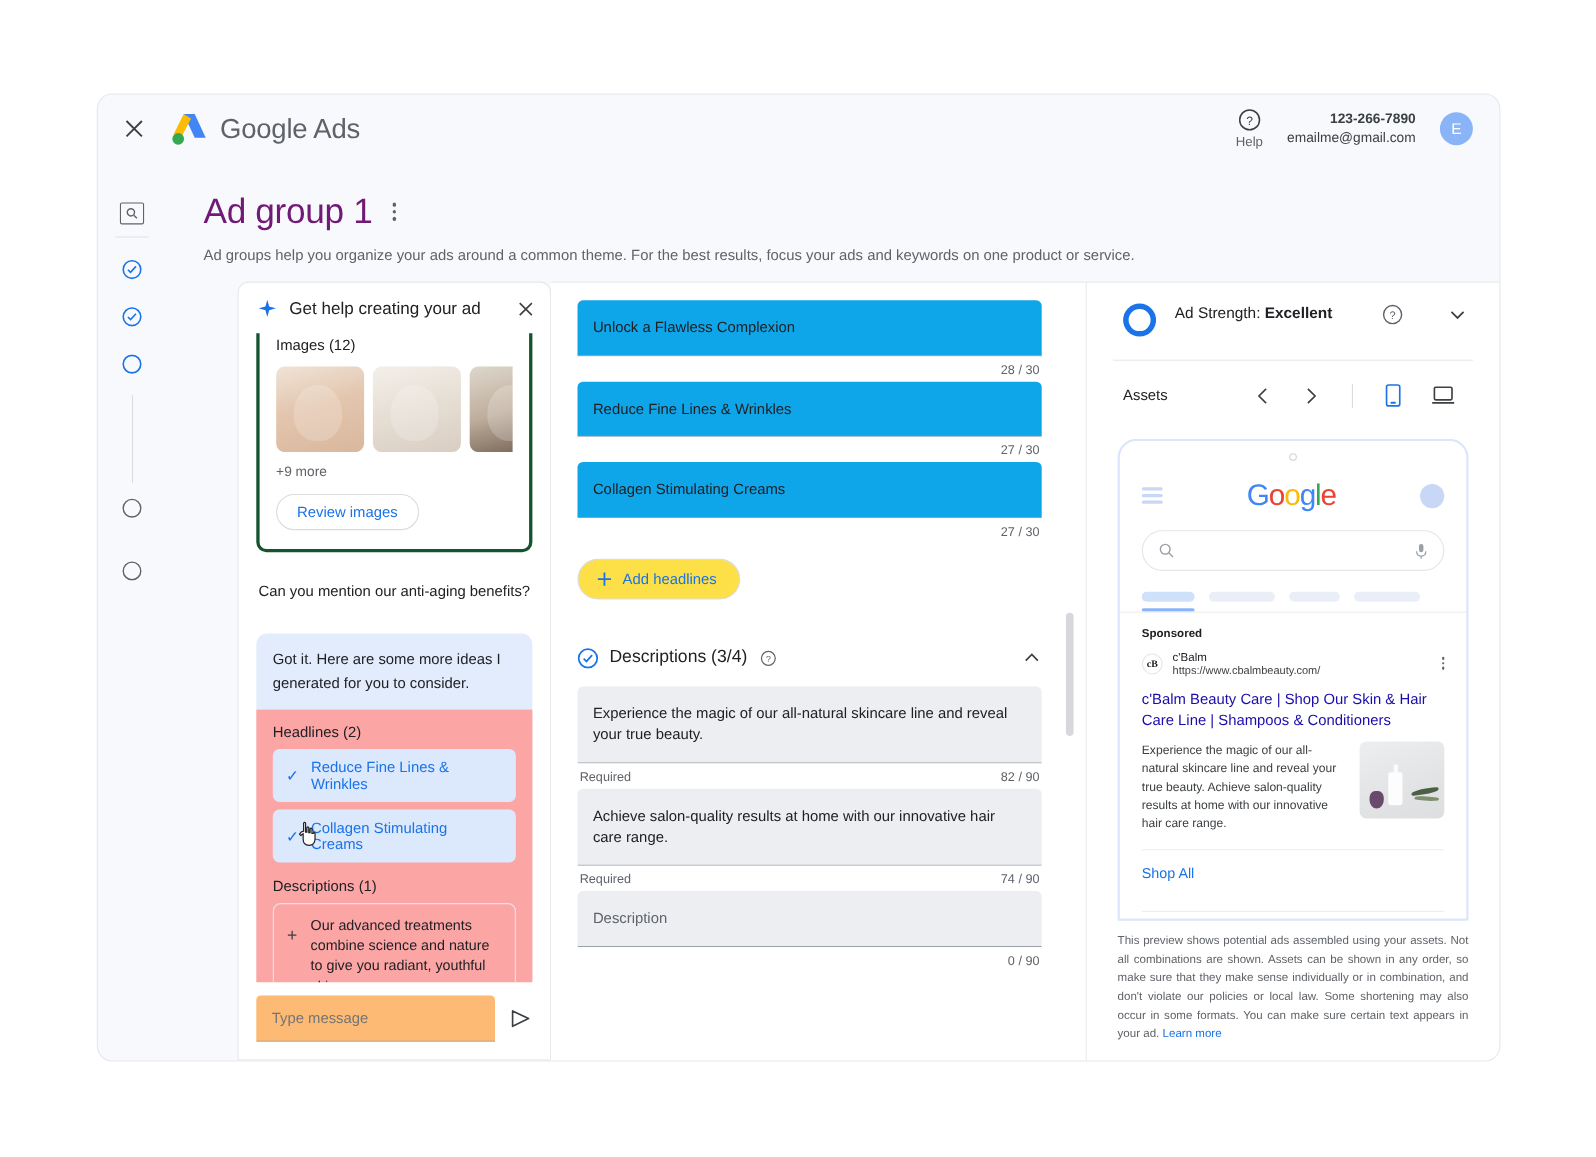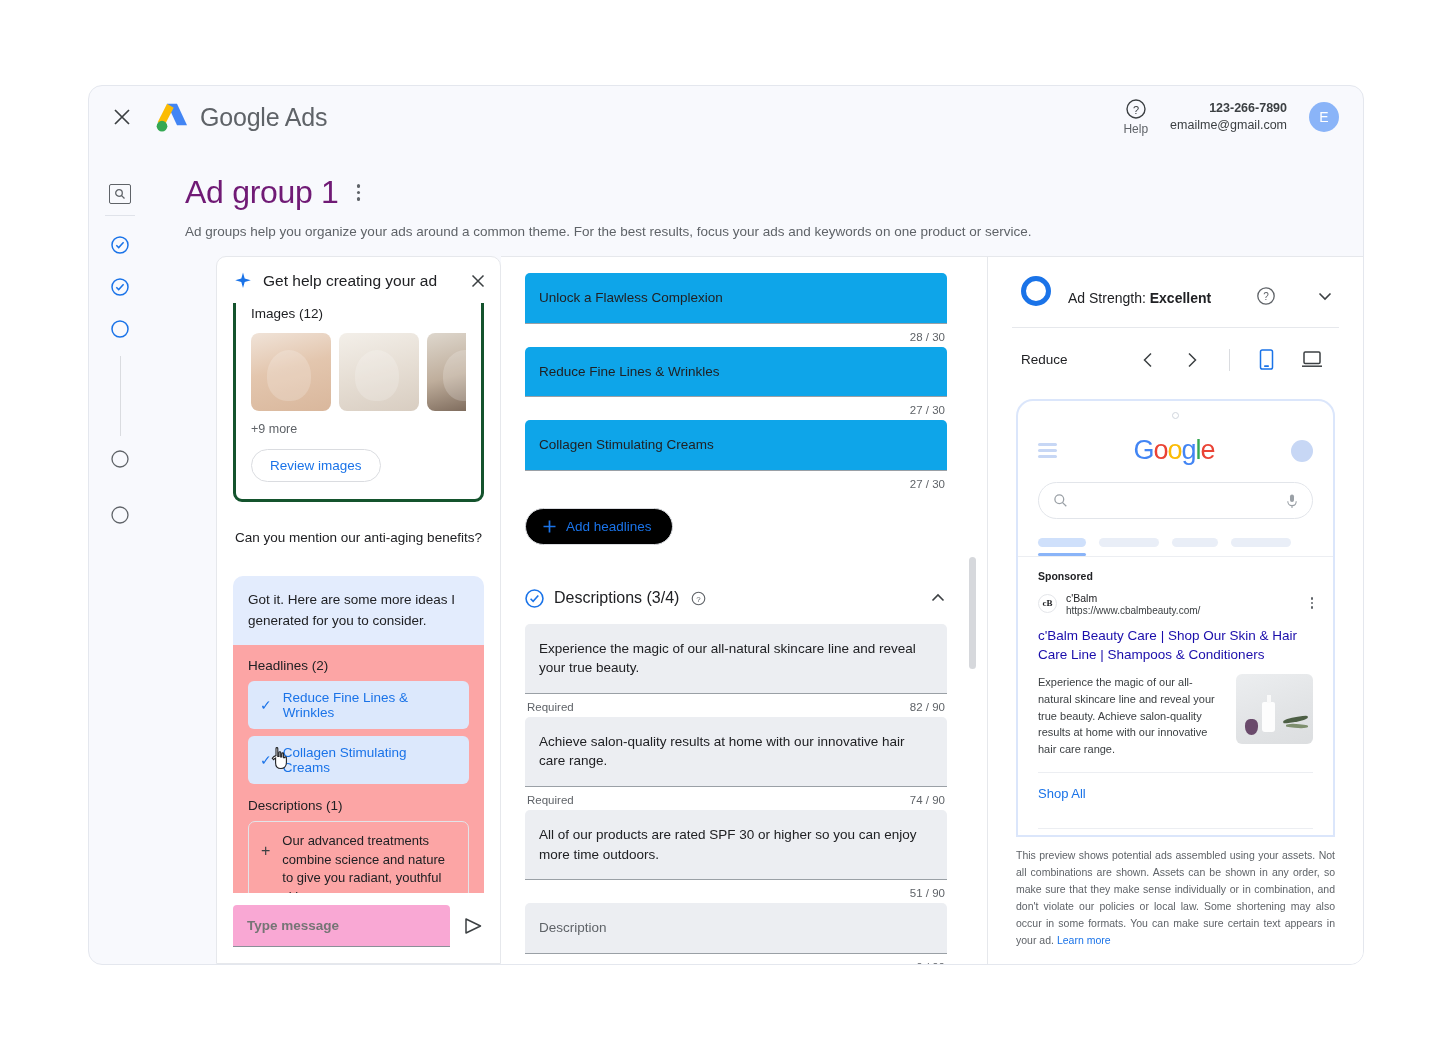--- a/index.html
+++ b/index.html
@@ -167,28 +167,27 @@
     font-size: 13px; color: #202124; line-height: 1.45;
     cursor: pointer;
   }
   .plus-ico { color:#3c4043; font-size:16px; line-height:1.2; flex:0 0 auto; margin-top:9px;}
   .chat-foot {
     padding: 12px 14px 16px 16px;
     display: flex; align-items: center; gap: 10px;
     background:#fff;
   }
   .msg-input {
-    flex: 1; background: #f9a8d4;
+    flex: 1; background: #fdba74;
     border: none; border-bottom: 1px solid #8a8f98;
     border-radius: 4px 4px 0 0;
     padding: 13px 14px;
     font-size: 13.5px; color: #5f6368;
     font-family: inherit;
     outline: none;
-    font-weight: bold;
   }
   .send-btn { cursor: pointer; color:#3c4043; display:flex; padding:3px;}
   .cursor-hand {
     position: absolute; left: 24px; top: 493px;
     width: 20px; height: 24px; pointer-events:none;
   }
   
   .mid {
     flex: 1;
     background: #fff;
@@ -214,21 +213,21 @@
     display: flex; justify-content: space-between;
     font-size: 11.5px; color: #5f6368;
     padding: 7px 2px 0 2px;
   }
   .add-btn {
     margin-top: 14px;
     display: inline-flex; align-items: center; gap: 9px;
     border: 1px solid #dadce0; border-radius: 19px;
     padding: 10px 20px 10px 16px;
     font-size: 13.5px; color: #1a73e8; font-weight: 500;
-    background: #000000; cursor: pointer;
+    background: #fde047; cursor: pointer;
   }
   .section-head {
     display: flex; align-items: center; gap: 10px;
     margin: 44px 0 16px;
   }
   .section-title { font-size: 16px; color: #202124; }
   .chev-up { margin-left: auto; cursor: pointer; display:flex;}
   .mid-scrollbar {
     position: absolute; right: 11px; top: 300px;
     width: 7px; height: 112px; border-radius: 4px;
@@ -238,21 +237,21 @@
   
   .right {
     width: 375px; flex: 0 0 375px;
     background: #fff;
     border-top: 1px solid #e6e8ec;
     padding: 0 24px;
     position: relative;
     overflow: hidden;
   }
   .strength-row {
-    display: flex; align-items: flex-end; gap: 17px;
+    display: flex; align-items: flex-start; gap: 17px;
     padding: 19px 4px 21px 9px;
   }
   .strength-ring {
     width: 30px; height: 30px; border-radius: 50%;
     border: 5px solid #1a73e8;
   }
   .strength-text { font-size: 14px; color:#202124; flex:1;}
   .strength-text b { font-weight: 700; }
   .icon-btn { cursor:pointer; color:#5f6368; display:flex;}
   .rule { height: 1px; background: #e6e8ec; }
@@ -560,27 +559,20 @@
       </div>
 
       <div class="asset-row">
         <div class="asset-field desc">Achieve salon-quality results at home with our innovative hair care range.</div>
         <div class="asset-meta">
           <span>Required</span>
           <span>74 / 90</span>
         </div>
       </div>
 
-      <div class="asset-row">
-        <div class="asset-field desc">All of our products are rated SPF 30 or higher so you can enjoy more time outdoors.</div>
-        <div class="asset-meta">
-          <span></span>
-          <span>51 / 90</span>
-        </div>
-      </div>
 
       <div class="asset-row">
         <div class="asset-field desc empty">Description</div>
         <div class="asset-meta">
           <span></span>
           <span>0 / 90</span>
         </div>
       </div>
 
       <div class="mid-scrollbar"></div>
@@ -603,21 +595,21 @@
         <div class="icon-btn" style="margin-left:22px">
           <svg width="20" height="20" viewBox="0 0 20 20">
               <path d="M4.5 7.5 L10 13 L15.5 7.5" fill="none" stroke="#3c4043" stroke-width="1.6"></path>
             </svg>
         </div>
       </div>
 
       <div class="rule"></div>
 
       <div class="preview-row">
-        <div class="preview-label">Reduce</div>
+        <div class="preview-label">Assets</div>
         <div class="nav-arrow">
           <svg width="14" height="16" viewBox="0 0 14 16">
               <path d="M10 1.5 L3.5 8 L10 14.5" fill="none" stroke="#3c4043" stroke-width="1.5"></path>
             </svg>
         </div>
         <div class="nav-arrow">
           <svg width="14" height="16" viewBox="0 0 14 16">
               <path d="M4 1.5 L10.5 8 L4 14.5" fill="none" stroke="#3c4043" stroke-width="1.5"></path>
             </svg>
         </div>

